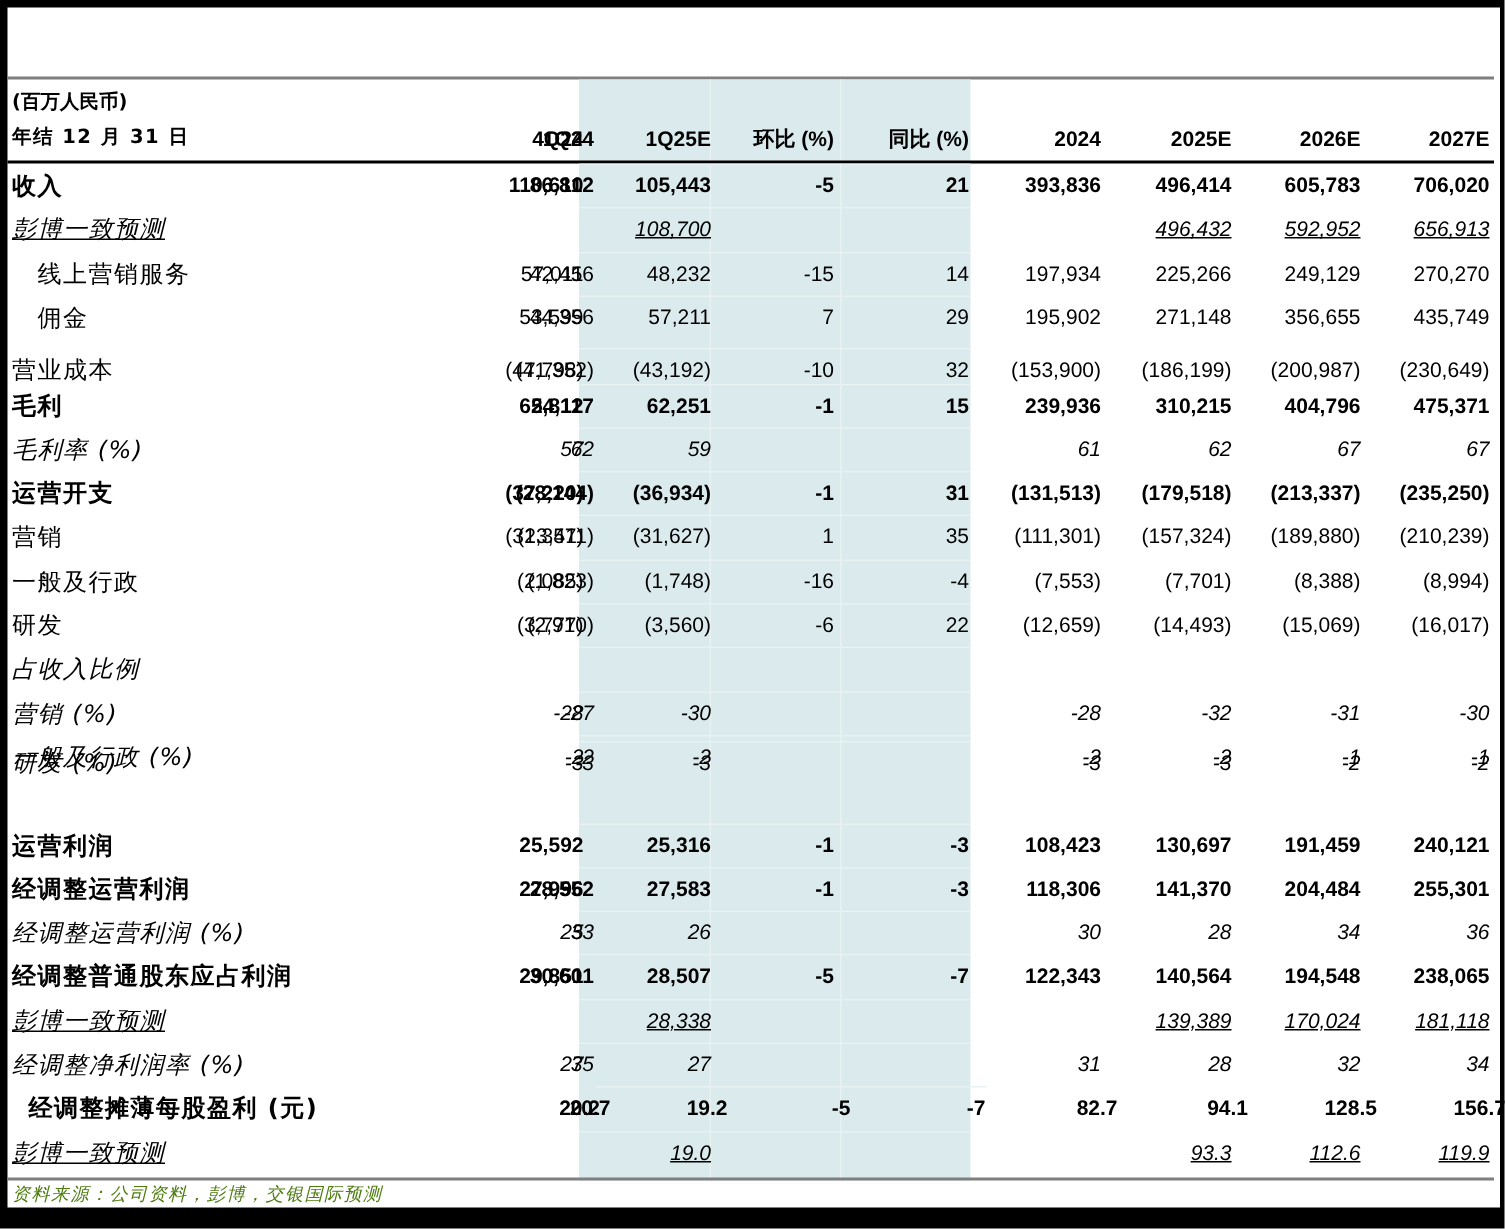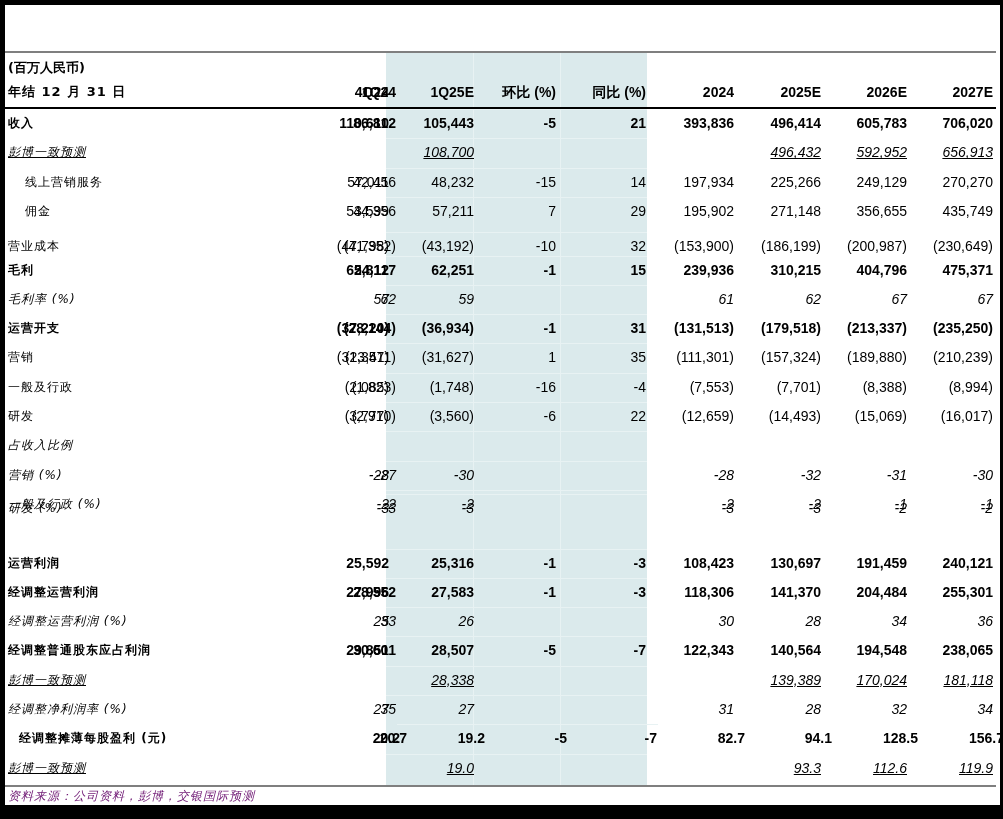--- a/index.html
+++ b/index.html
@@ -12,37 +12,37 @@
   .shade { position: absolute; left: 381px; top: 48px; width: 261px; height: 734px; background: #dbeaec; }
   .shade .vline { position: absolute; top: 0; bottom: 0; width: 1px; background: #e8f2f3; }
   .hdr-line { position: absolute; left: 0; top: 102px; width: 991px; height: 1.5px; background: #000; }
   .rule-bot { position: absolute; left: 0; top: 780px; width: 991px; height: 2px; background: #7f7f7f; }
   .unit { position: absolute; left: 3px; top: 54px; font-size: 13px; font-weight: bold; font-family: "DejaVu Sans", sans-serif; }
   .hdr-row { position: absolute; left: 0; top: 74px; width: 995px; height: 26px; }
   .row { position: absolute; left: 0; width: 995px; height: 29px; }
   .row .grid { position: absolute; left: 381px; width: 261px; top: 0; height: 1px; background: #e8f2f3; }
   .cell { position: absolute; top: 0; height: 29px; line-height: 29px; text-align: right; font-size: 14px; white-space: nowrap; }
   .hdr-row .cell { height: 26px; line-height: 26px; font-weight: bold; font-size: 14px; }
-  .label { position: absolute; left: 3px; top: 0; height: 29px; line-height: 29px; font-size: 12px; white-space: nowrap;
+  .label { position: absolute; left: 3px; top: 0; height: 29px; line-height: 29px; font-size: 16px; white-space: nowrap;
            font-family: "DejaVu Sans", sans-serif; letter-spacing: 1px; }
   .hdr-row .label { height: 26px; line-height: 26px; font-weight: bold; font-size: 13px; }
   .indent { padding-left: 17px; }
   .bold .cell, .bold .label { font-weight: bold; }
   .ital .cell, .ital .label { font-style: italic; }
   .under .cell span, .under .label span { text-decoration: underline; }
   .c1 { left: 180px; width: 211px; }
   .c2 { left: 280px; width: 104px; }
   .c3 { left: 370px; width: 99px; }
   .c4 { left: 470px; width: 81px; }
   .c5 { left: 560px; width: 81px; }
   .c6 { left: 640px; width: 89px; }
   .c7 { left: 730px; width: 86px; }
   .c8 { left: 820px; width: 82px; }
   .c9 { left: 900px; width: 88px; }
-  .source { position: absolute; left: 3px; top: 783px; font-size: 12px; font-style: italic; color: #701a75;
+  .source { position: absolute; left: 3px; top: 783px; font-size: 12px; font-style: italic; color: #4d7c0f;
             font-family: "DejaVu Sans", sans-serif; letter-spacing: 1px; }
 </style>
 </head>
 <body>
 
 <div class="page">
   <div class="rule-top"></div>
   <div class="shade">
     <div class="vline" style="left:87px"></div>
     <div class="vline" style="left:174px"></div>

